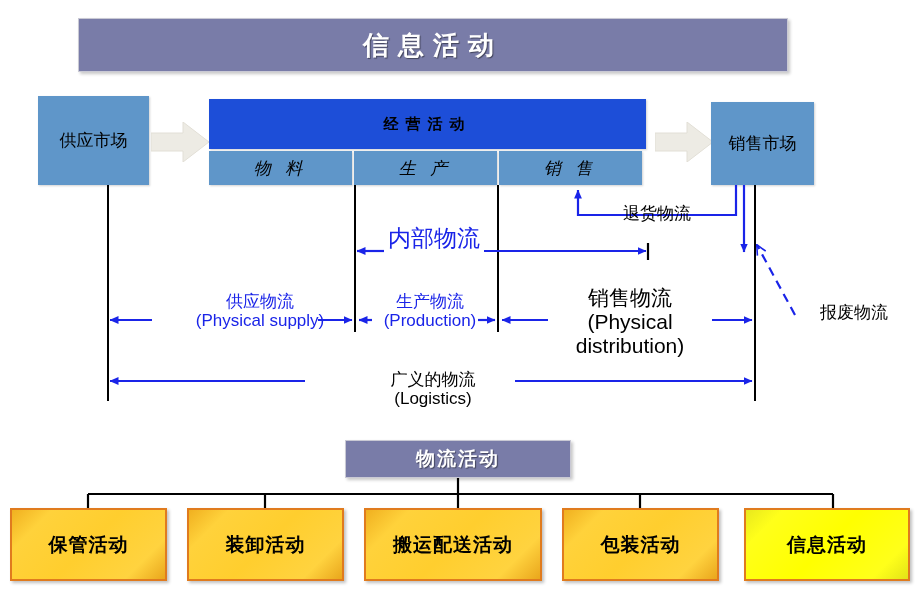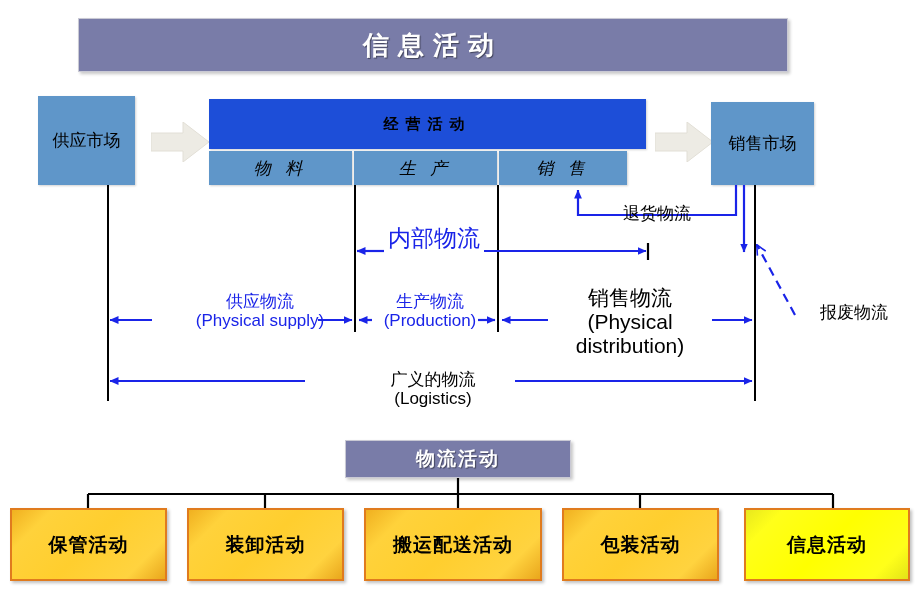--- a/index.html
+++ b/index.html
@@ -26,41 +26,41 @@
   #banner-info{left:78px;top:18px;width:710px;height:54px;font-size:26px;letter-spacing:9px;}
   #banner-logistics{left:345px;top:440px;width:226px;height:38px;font-size:19px;letter-spacing:2px;}
 
   
   .blue-box{
     background:#5F96C9;
     display:flex;align-items:center;justify-content:center;
     color:#000000;font-size:17px;font-weight:500;
     box-shadow:1px 1px 2px rgba(0,0,0,.18);
   }
-  #box-supply{left:38px;top:96px;width:97px;height:89px;}
+  #box-supply{left:38px;top:96px;width:111px;height:89px;}
   #box-sales{left:711px;top:102px;width:103px;height:83px;}
 
   
   #op-group{left:209px;top:99px;width:437px;height:86px;}
   #op-title{
     left:0;top:0;width:437px;height:50px;
     background:#1d4ed8;display:flex;align-items:center;justify-content:center;
     color:#000;font-size:15px;font-weight:bold;letter-spacing:7px;
     box-shadow:1px 1px 2px rgba(0,0,0,.18);
   }
   .op-cell{
     top:52px;height:34px;background:#5F96C9;
     display:flex;align-items:center;justify-content:center;
     color:#000;font-size:17px;letter-spacing:5px;
     box-shadow:1px 1px 2px rgba(0,0,0,.18);
     font-style:italic;
   }
   #op-cell-0{left:0px;width:143px;}
   #op-cell-1{left:145px;width:143px;}
-  #op-cell-2{left:290px;width:128px;}
+  #op-cell-2{left:290px;width:143px;}
 
   
   .fat-arrow{width:58px;height:40px;}
   #fat-arrow-1{left:151px;top:122px;}
   #fat-arrow-2{left:655px;top:122px;}
 
   
   .vline{background:#000000;width:2px;}
   #vline-supply{left:107px;top:185px;height:216px;}
   #vline-mat{left:354px;top:185px;height:147px;}

